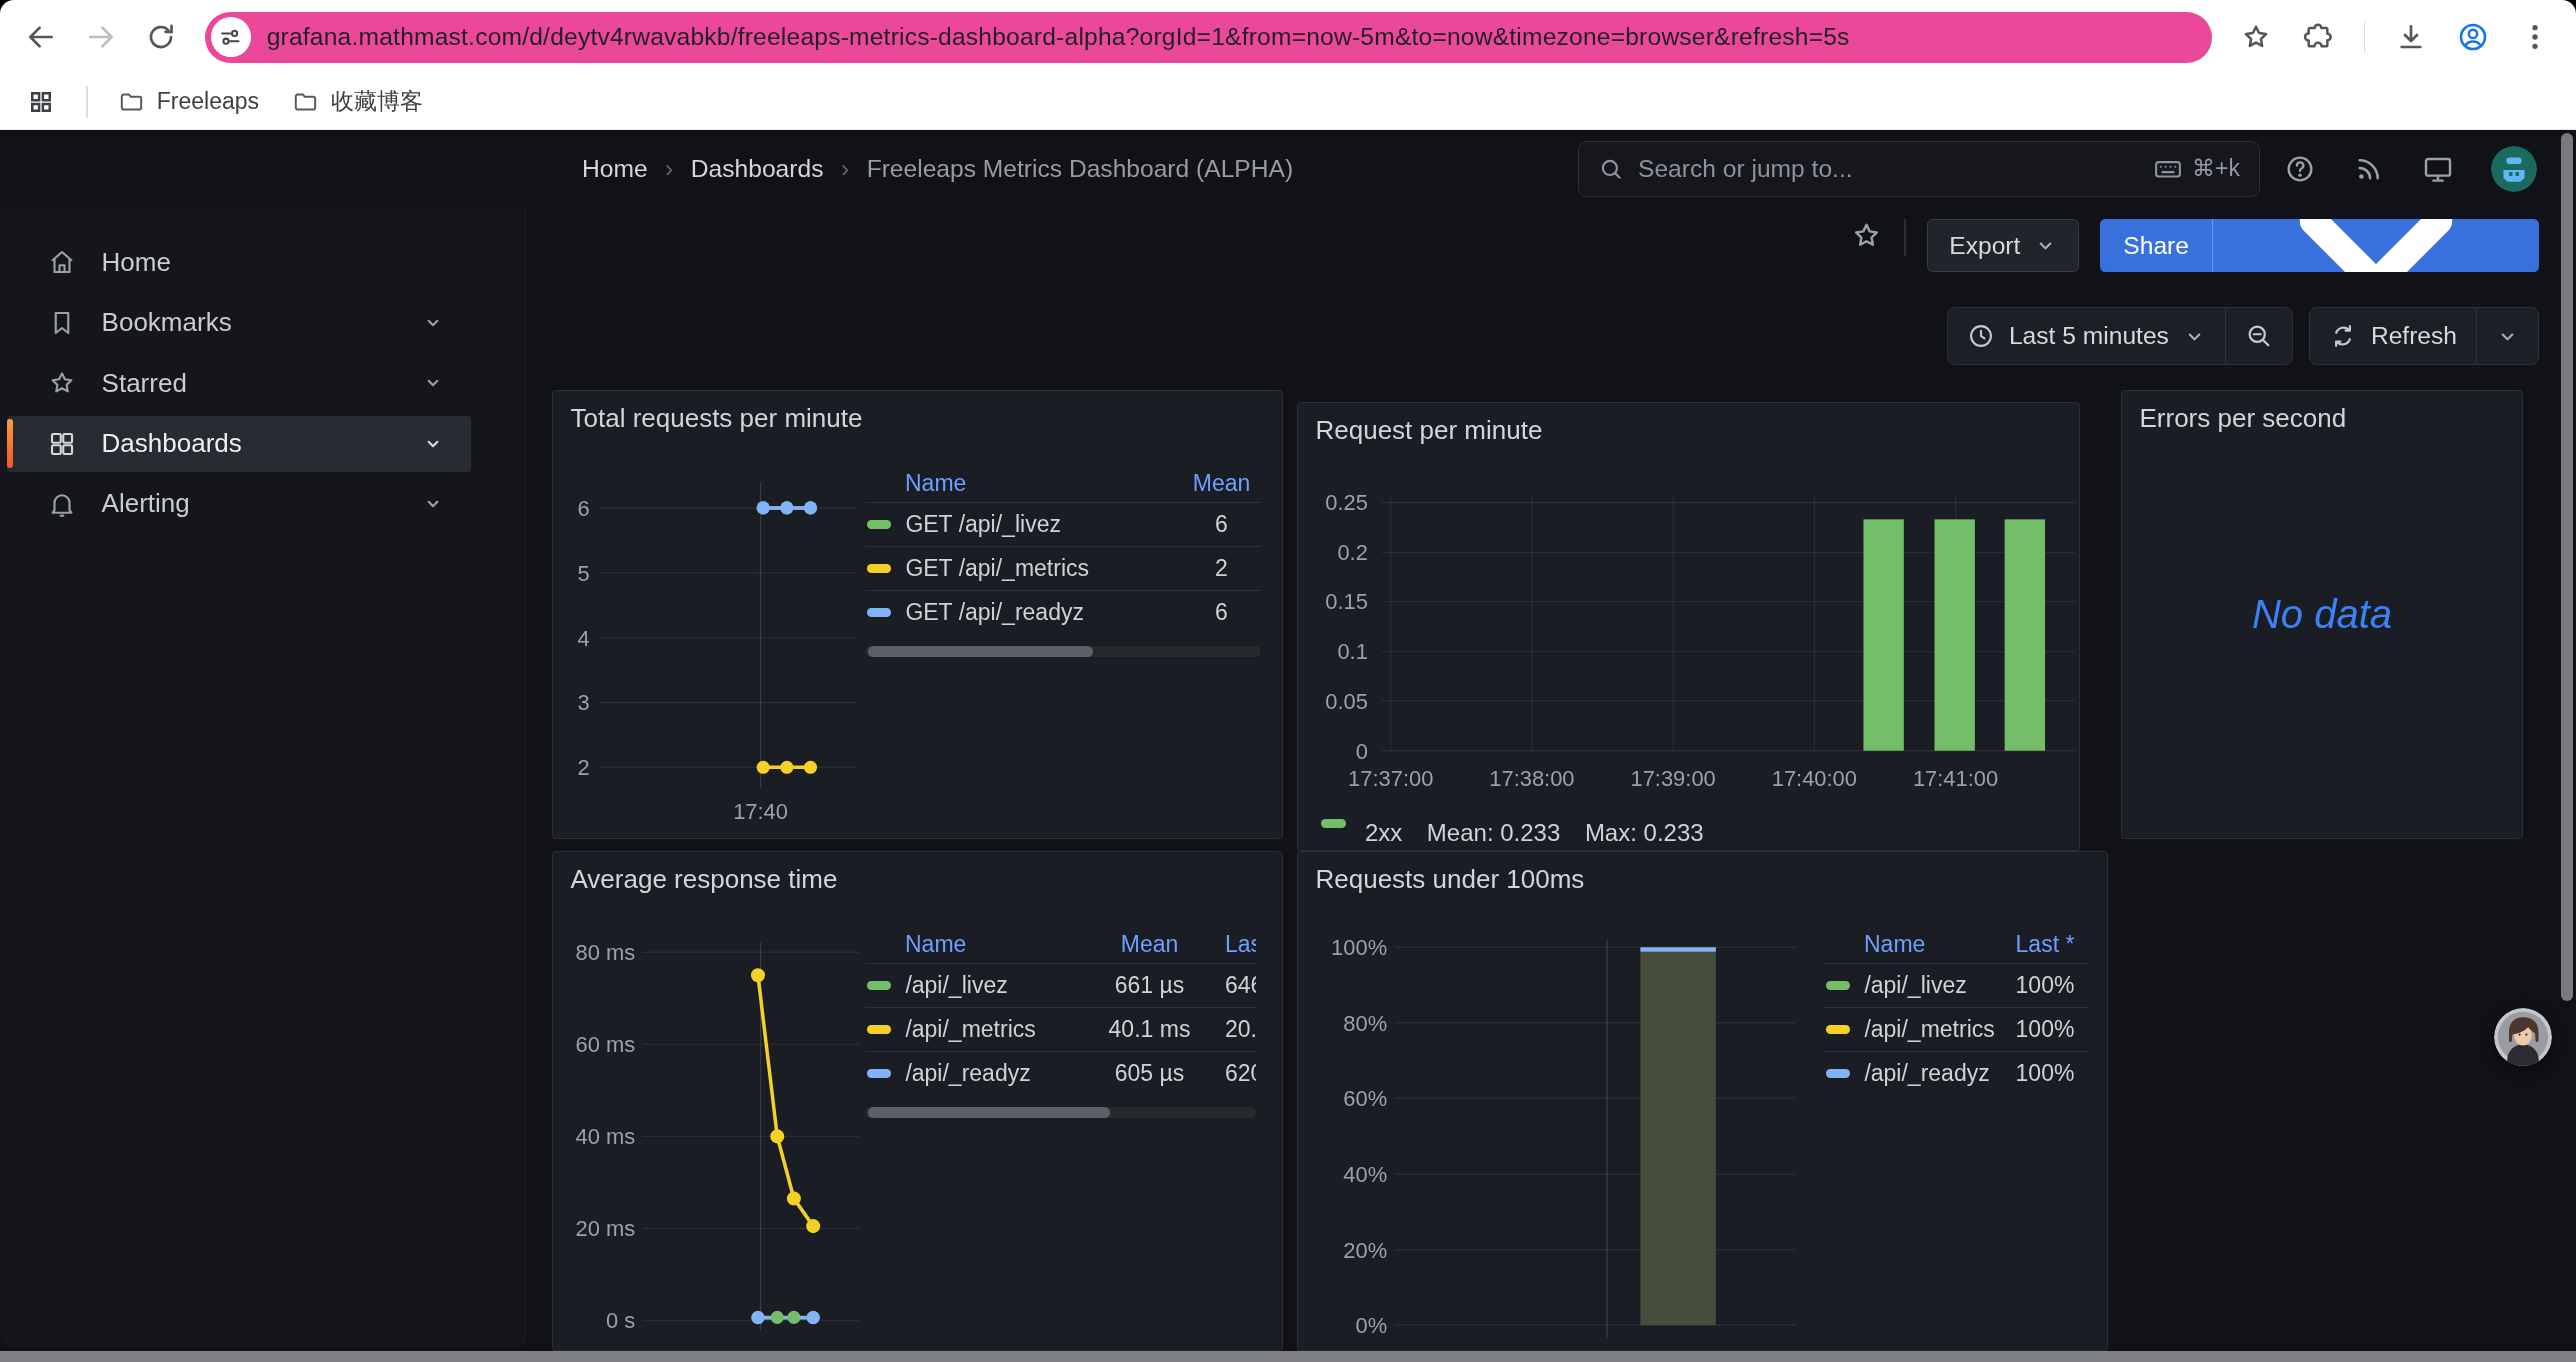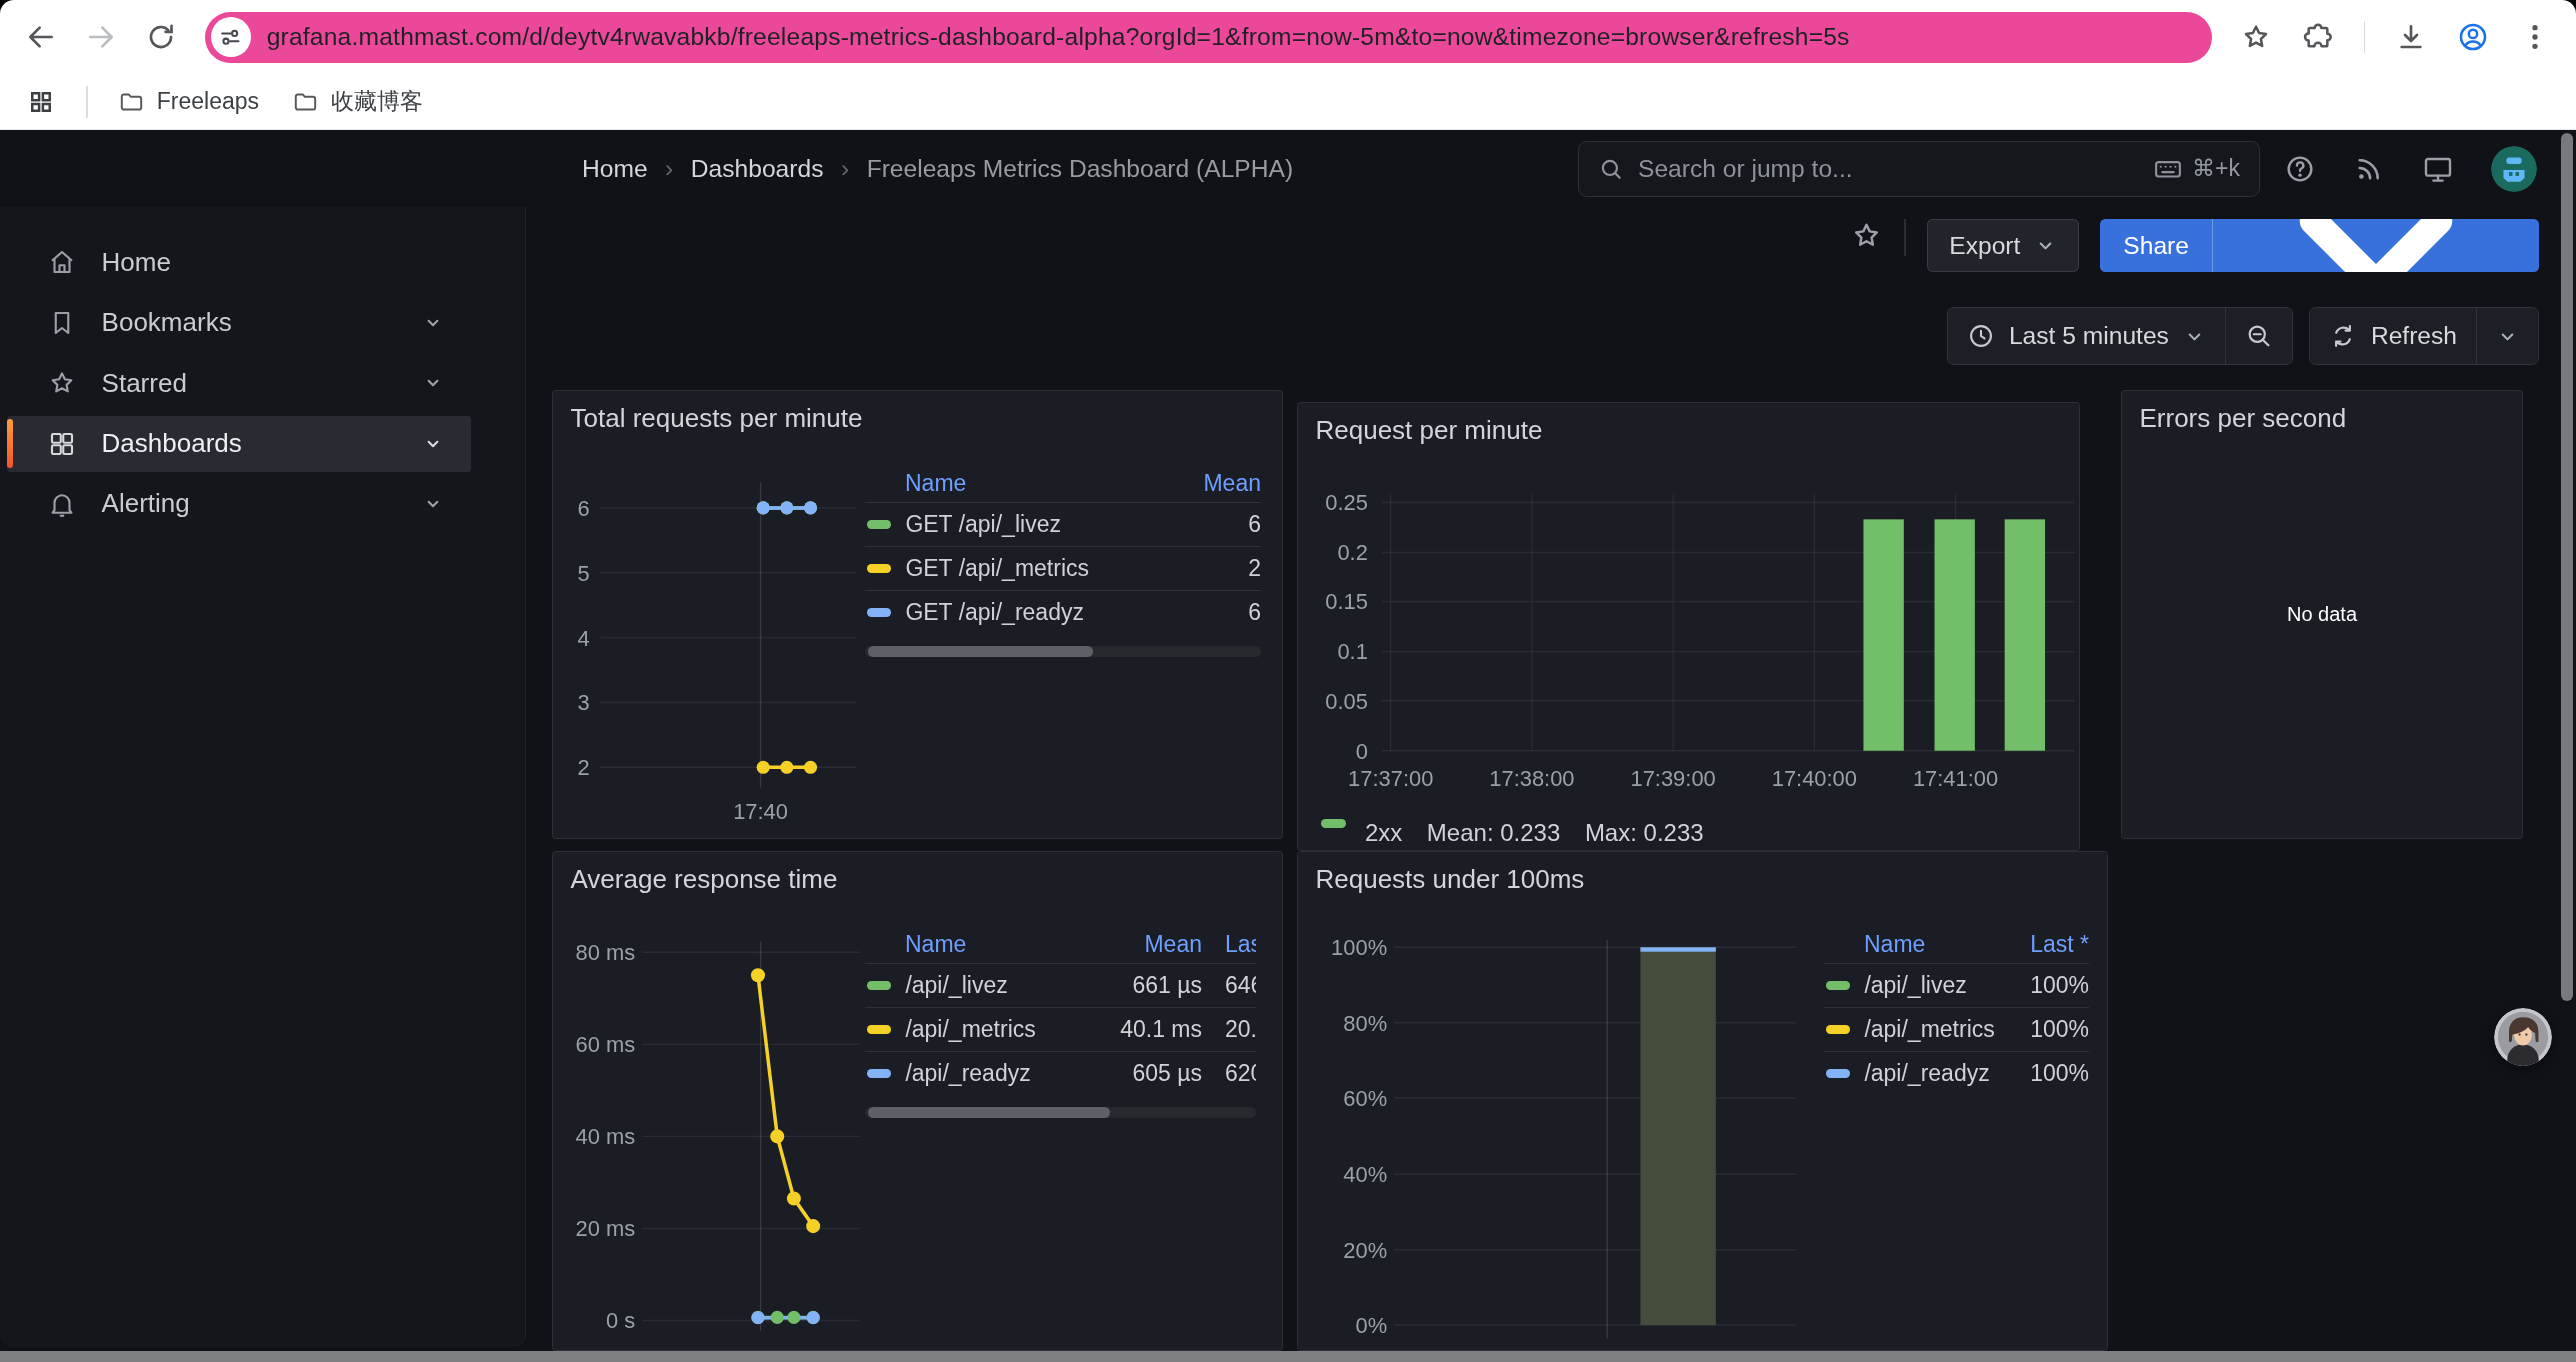--- a/index.html
+++ b/index.html
@@ -79,29 +79,29 @@
   .tgroup{display:flex;background:#1d1f26;border:0.9px solid #2f323a;border-radius:7px;height:56px;align-items:stretch;}
   .tseg{display:flex;align-items:center;gap:14px;padding:0 19px;font-size:24.6px;font-weight:500;color:#d8d9dd;}
   .tseg .ic{width:28px;height:28px;color:#c6c9cf;}
   .tseg + .tseg{border-left:0.9px solid #2f323a;}
   .tseg .caret{width:23px;height:23px;color:#aeb2ba;}
 
   
   .panel{position:absolute;background:#1b1d24;border:0.9px solid #2c2f36;border-radius:3.5px;box-sizing:border-box;overflow:hidden;}
   .panel-title{position:absolute;left:17.5px;top:12.3px;font-size:26px;font-weight:500;color:#d3d5da;white-space:nowrap;}
   .chart{position:absolute;}
-  .no-data{position:absolute;inset:0;display:flex;align-items:center;justify-content:center;font-size:20px;color:#ffffff;}
+  .no-data{position:absolute;inset:0;display:flex;align-items:center;justify-content:center;font-size:40px;color:#3b82f6;font-style:italic;}
 
   .legend{position:absolute;font-size:23px;color:#d0d2d7;}
   .lg-head{display:grid;align-items:center;height:37px;color:#6e9fff;font-weight:500;}
   .lg-row{display:grid;align-items:center;height:43px;border-top:0.9px solid #2e3138;}
   .lg-name{display:flex;align-items:center;gap:14px;min-width:0;padding-left:1.8px;white-space:nowrap;overflow:hidden;}
   .lg-head .lg-name{padding-left:40px;}
   .pill{width:24.6px;height:8.8px;border-radius:4.4px;flex:none;}
-  .lg-val{text-align:right;white-space:nowrap;}
+  .lg-val{text-align:center;white-space:nowrap;}
   .lg-val.clip{text-align:left;overflow:hidden;padding-left:23px;}
   .lg-scroll{height:10.5px;background:#27292f;border-radius:5.3px;margin-top:12.3px;position:relative;}
   .lg-thumb{position:absolute;left:2.6px;top:0;height:10.5px;background:#5d6066;border-radius:5.3px;}
   .legend2{position:absolute;left:23px;top:416px;display:flex;align-items:flex-start;gap:24.6px;font-size:24px;color:#d0d2d7;}
   .legend2 .pill{margin-right:-5.3px;}
 
   
   .h-scrollbar{position:absolute;top:1351px;left:0;width:2576px;height:11.4px;background:#7e8084;}
   .v-scrollbar{position:absolute;top:133px;right:2.6px;width:12.3px;height:868px;background:#77797e;border-radius:6.1px;}
   .chat-avatar{position:absolute;left:2494px;top:1008px;width:58px;height:58px;border-radius:50%;

